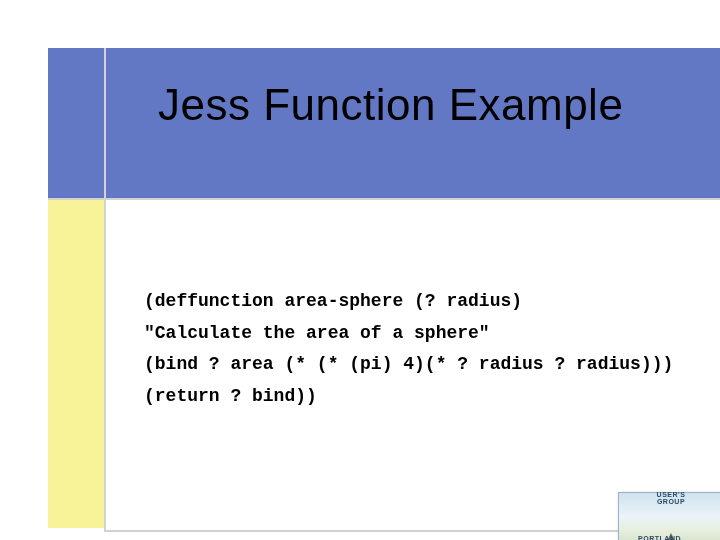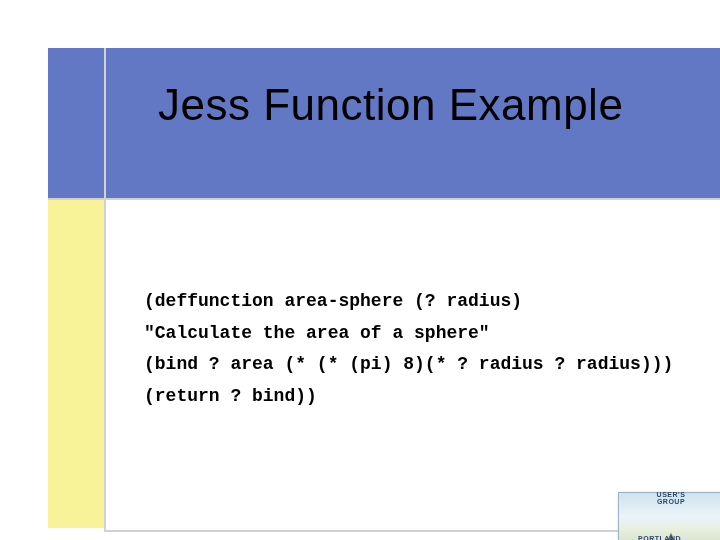--- a/index.html
+++ b/index.html
@@ -138,21 +138,21 @@
 <div class="header-band"></div>
 <div class="yellow-strip"></div>
 <div class="vline"></div>
 <div class="hline"></div>
 <div class="bottom-hline"></div>
 
 <div class="title">Jess Function Example</div>
 
 <div class="code-block"><span>(deffunction area-sphere (? radius)</span>
 <span>"Calculate the area of a sphere"</span>
-<span>(bind ? area (* (* (pi) 8)(* ? radius ? radius)))</span>
+<span>(bind ? area (* (* (pi) 4)(* ? radius ? radius)))</span>
 <span>(return ? bind))</span></div>
 
 <div class="logo">
   <div class="logo-inner">
     <div class="mountain"></div>
     <div class="mountain small"></div>
     <div class="logo-portland">PORTLAND</div>
     <div class="logo-java">JAVA</div>
     <div class="logo-users">USER'S GROUP</div>
   </div>

